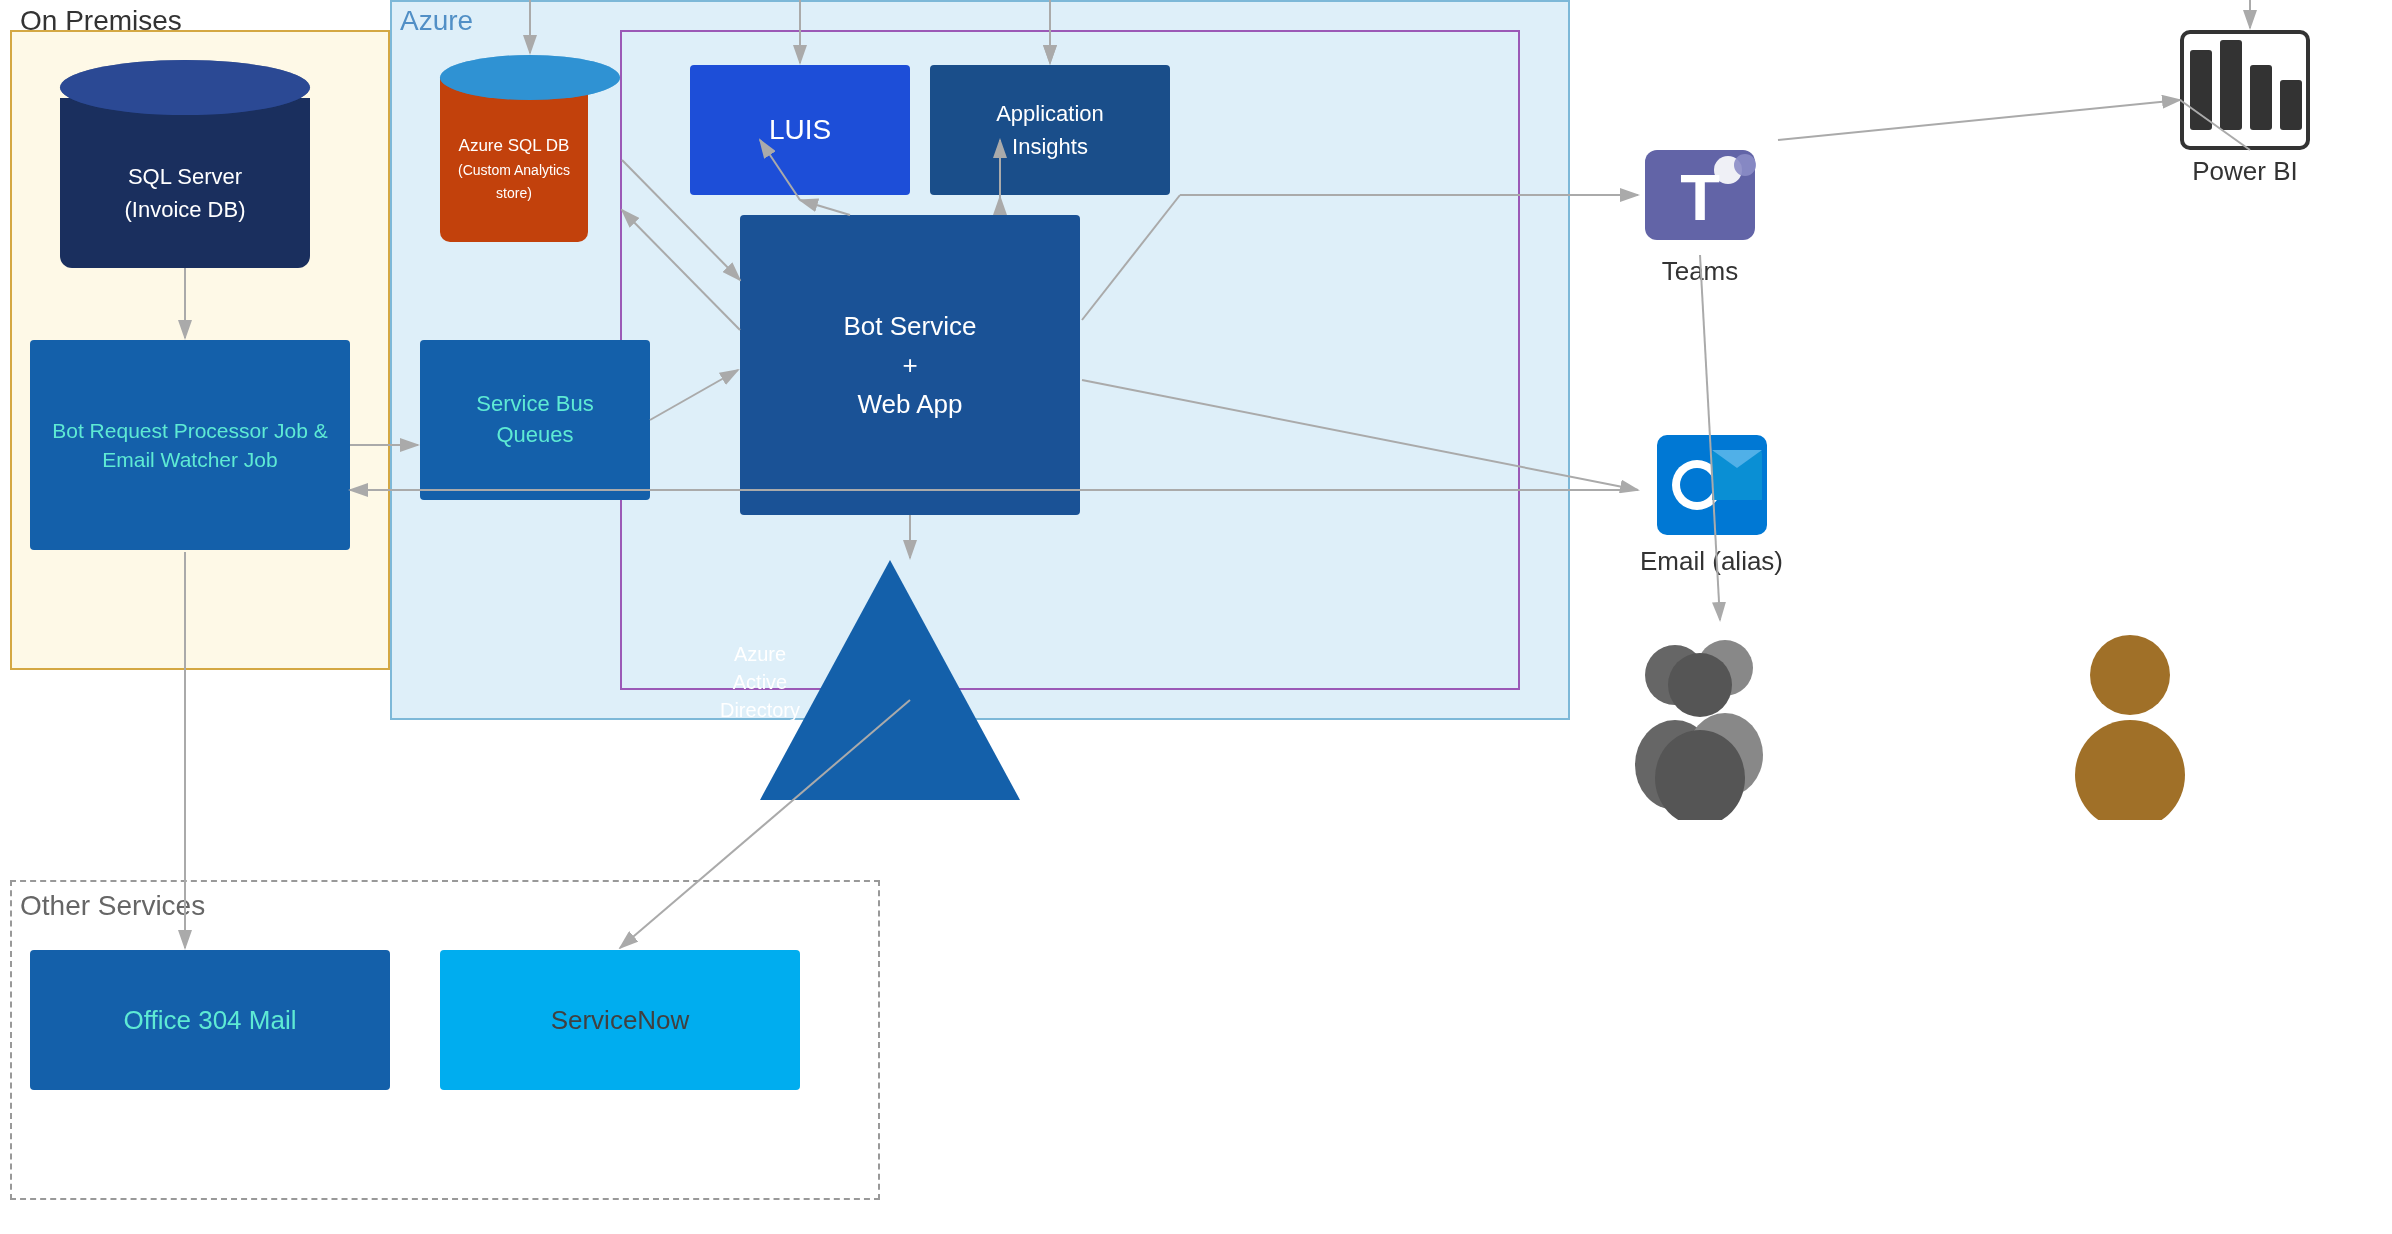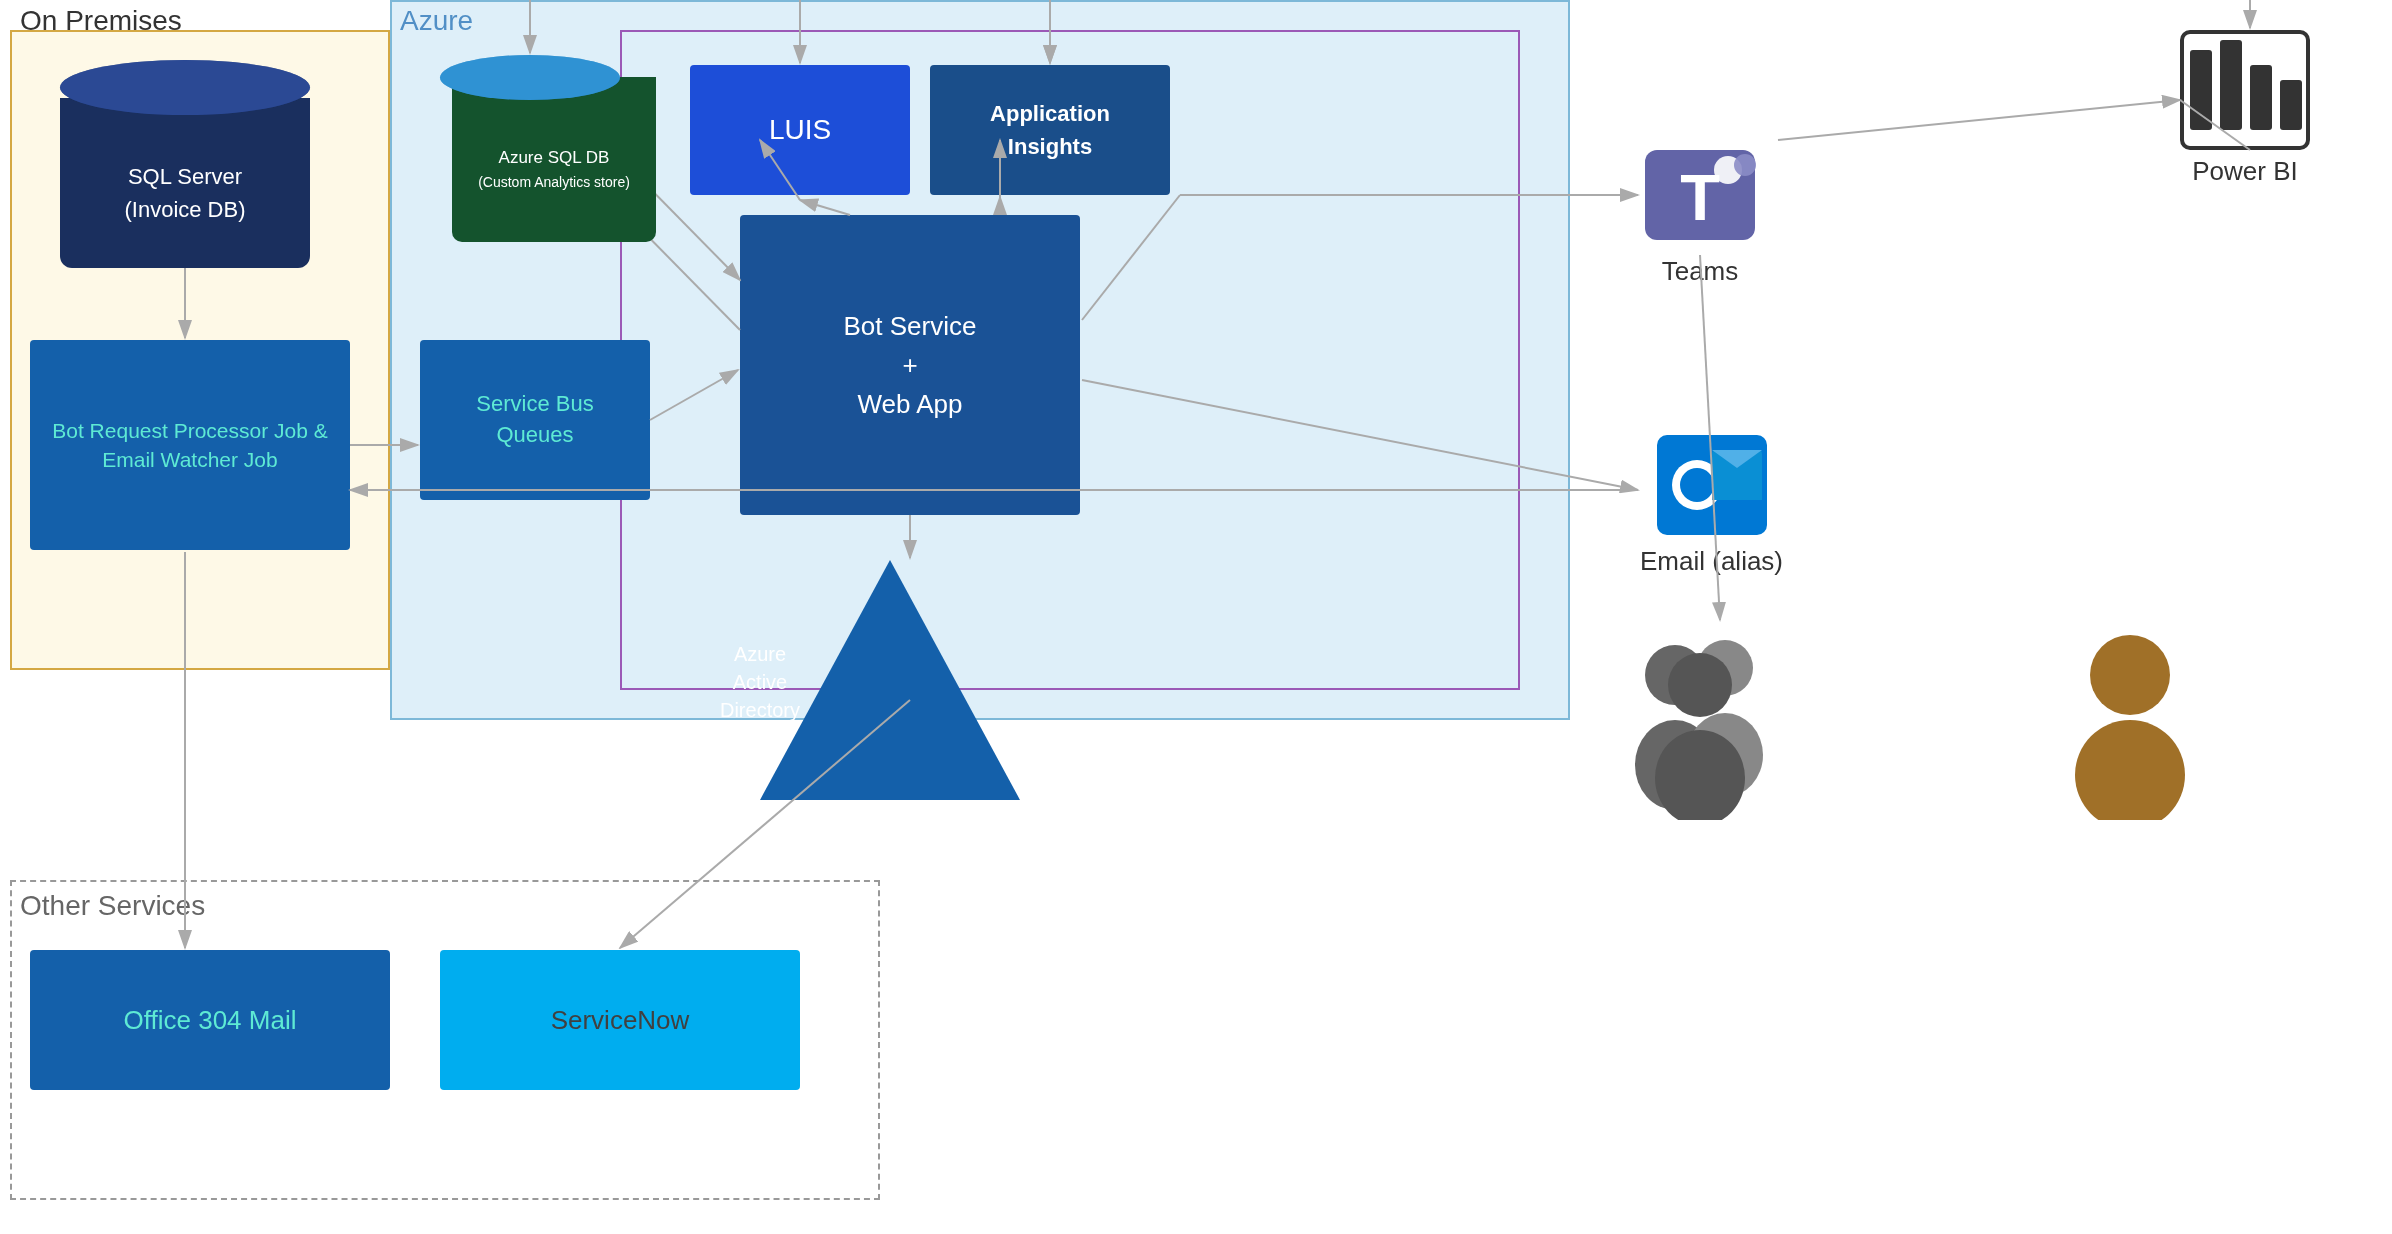--- a/index.html
+++ b/index.html
@@ -151,31 +151,31 @@
   </div>
 
   <div class="blue-box" style="left:30px; top:340px; width:320px; height:210px; font-size:21px;">
     <span>Bot Request Processor Job
 &amp;
 Email Watcher Job</span>
   </div>
 
   <div style="position:absolute; left:440px; top:55px; width:180px; height:210px;">
     <div style="position:absolute; top:0; left:0; width:180px; height:45px; background:#2a8acb; border-radius:50%; z-index:2;"></div>
-    <div style="position:absolute; top:22px; left:12px; width:204px; height:165px; background:#14532d; border-radius:0 0 10px 10px; z-index:1; display:flex; align-items:center; justify-content:center; text-align:center;">
+    <div style="position:absolute; top:22px; left:0; width:148px; height:165px; background:#c2410c; border-radius:0 0 10px 10px; z-index:1; display:flex; align-items:center; justify-content:center; text-align:center;">
       <span style="color:white; font-size:17px; line-height:1.4; padding-top:20px;">Azure SQL DB<br><span style="font-size:14px;">(Custom Analytics store)</span></span>
     </div>
     <div style="position:absolute; top:0; left:0; width:180px; height:45px; background:#3498d8; border-radius:50%; z-index:3; opacity:0.6;"></div>
   </div>
 
   <div class="dark-blue-box" style="left:690px; top:65px; width:220px; height:130px; font-size:28px; background:#1d4ed8;">
     <span>LUIS</span>
   </div>
 
-  <div class="dark-blue-box" style="left:930px; top:65px; width:240px; height:130px; font-size:22px; background:#1a4e8a;font-weight:bold;">
+  <div class="dark-blue-box" style="left:930px; top:65px; width:240px; height:130px; font-size:22px; background:#1a4e8a;">
     <span>Application<br>Insights</span>
   </div>
 
   <div class="blue-box" style="left:420px; top:340px; width:230px; height:160px; font-size:22px;">
     <span>Service Bus<br>Queues</span>
   </div>
 
   <div class="dark-blue-box" style="left:740px; top:215px; width:340px; height:300px; font-size:26px; background:#1a5296;">
     <span>Bot Service<br>+<br>Web App</span>
   </div>

